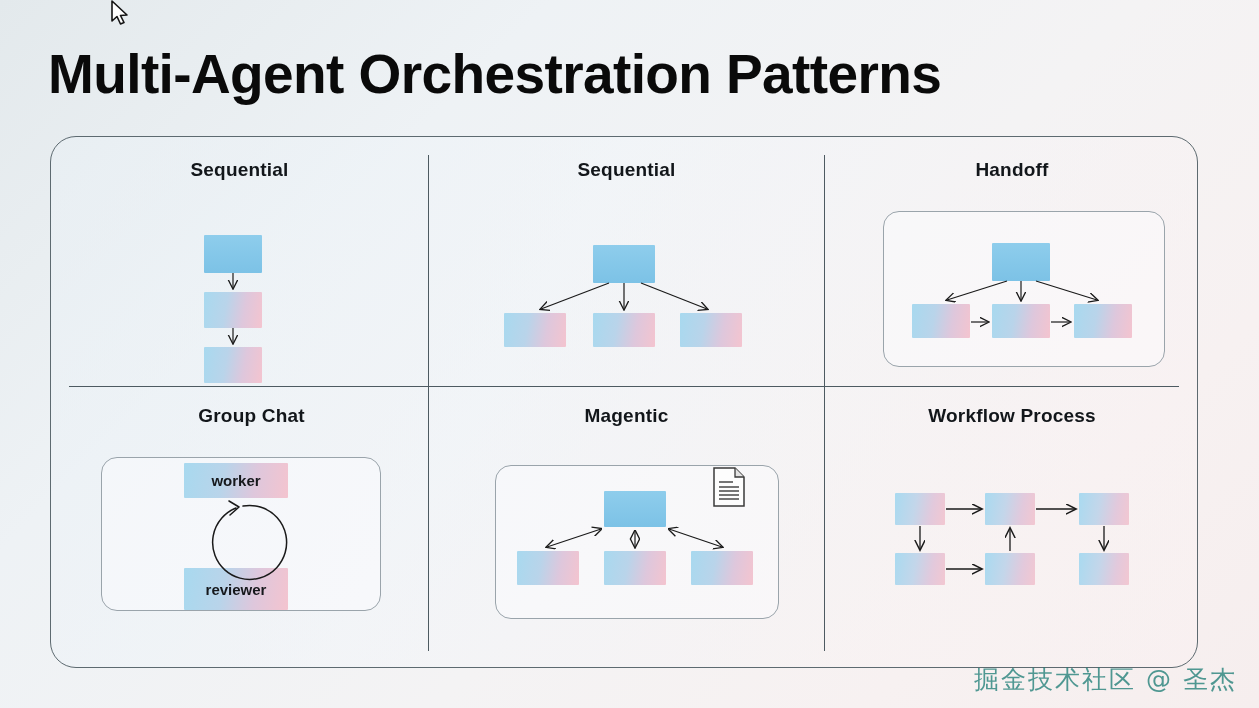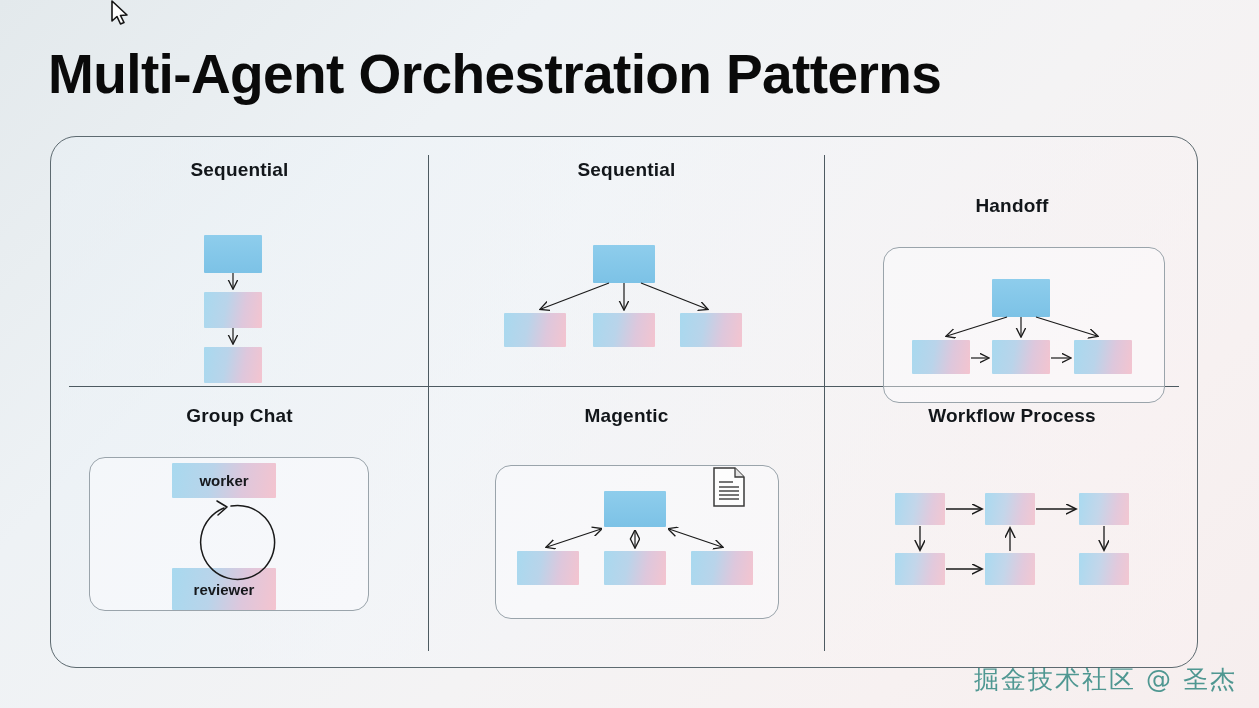--- a/index.html
+++ b/index.html
@@ -96,37 +96,37 @@
       <div class="box grad" style="left:75px;top:154px;width:62px;height:34px;"></div>
       <div class="box grad" style="left:164px;top:154px;width:62px;height:34px;"></div>
       <div class="box grad" style="left:251px;top:154px;width:62px;height:34px;"></div>
       <svg class="lines" width="395" height="227">
         <line x1="180" y1="124" x2="112" y2="150" stroke="#1a1a1a" stroke-width="1.2" marker-end="url(#ah)"></line>
         <line x1="195" y1="124" x2="195" y2="150" stroke="#1a1a1a" stroke-width="1.2" marker-end="url(#ah)"></line>
         <line x1="212" y1="124" x2="278" y2="150" stroke="#1a1a1a" stroke-width="1.2" marker-end="url(#ah)"></line>
       </svg>
     </div>
 
-    <div class="cell" style="left:774px;top:22px;width:374px;height:227px;margin-top:36px;">
+    <div class="cell" style="left:774px;top:22px;width:374px;height:227px;">
       <div class="cell-title">Handoff</div>
       <div class="inner-card" style="left:58px;top:52px;width:280px;height:154px;"></div>
       <div class="box solid" style="left:167px;top:84px;width:58px;height:38px;"></div>
       <div class="box grad" style="left:87px;top:145px;width:58px;height:34px;"></div>
       <div class="box grad" style="left:167px;top:145px;width:58px;height:34px;"></div>
       <div class="box grad" style="left:249px;top:145px;width:58px;height:34px;"></div>
       <svg class="lines" width="374" height="227">
         <line x1="182" y1="122" x2="122" y2="141" stroke="#1a1a1a" stroke-width="1.2" marker-end="url(#ah)"></line>
         <line x1="196" y1="122" x2="196" y2="141" stroke="#1a1a1a" stroke-width="1.2" marker-end="url(#ah)"></line>
         <line x1="211" y1="122" x2="272" y2="141" stroke="#1a1a1a" stroke-width="1.2" marker-end="url(#ah)"></line>
         <line x1="146" y1="163" x2="163" y2="163" stroke="#1a1a1a" stroke-width="1.2" marker-end="url(#ah)"></line>
         <line x1="226" y1="163" x2="245" y2="163" stroke="#1a1a1a" stroke-width="1.2" marker-end="url(#ah)"></line>
       </svg>
     </div>
 
-    <div class="cell" style="left:0;top:268px;width:377px;height:246px;">
+    <div class="cell" style="left:12px;top:268px;width:377px;height:246px;">
       <div class="cell-title">Group Chat</div>
       <div class="inner-card" style="left:38px;top:52px;width:278px;height:152px;"></div>
       <div class="box grad labeled" style="left:121px;top:58px;width:104px;height:35px;">worker</div>
       <div class="box grad labeled" style="left:121px;top:163px;width:104px;height:42px;">reviewer</div>
       <svg class="lines" width="377" height="246">
         <path d="M 173 103 A 37 37 0 1 0 180 101" fill="none" stroke="#1a1a1a" stroke-width="1.5" stroke-linecap="round"></path>
         <path d="M 166 96 L 176 102 L 167 110" fill="none" stroke="#1a1a1a" stroke-width="1.5" stroke-linecap="round" stroke-linejoin="round"></path>
       </svg>
     </div>
 

